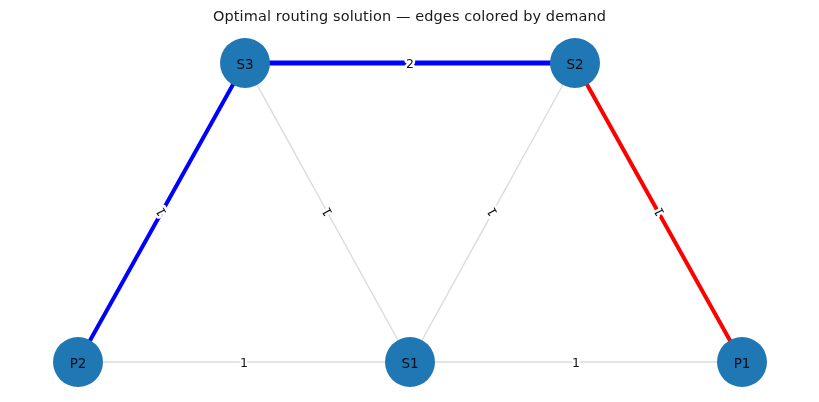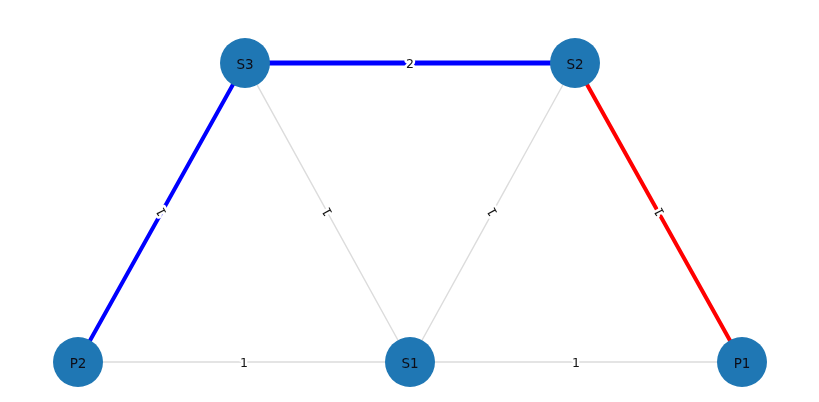--- a/index.html
+++ b/index.html
@@ -67,20 +67,21 @@
   .edge-line {
     stroke-linecap: round;
     fill: none;
   }
 </style>
 </head>
 <body>
 
 <div id="figure">
 
+  <div id="figure-title">Optimal routing solution — edges colored by demand</div>
 
   <svg class="graph-canvas" viewBox="0 0 819 402">
 
     <g id="edges-layer">
         <line x1="245" y1="63" x2="575" y2="63" stroke="#0000ff" stroke-width="5" class="edge-line"></line>
         <line x1="245" y1="63" x2="78" y2="362" stroke="#0000ff" stroke-width="4" class="edge-line"></line>
         <line x1="245" y1="63" x2="410" y2="362" stroke="#dcdcdc" stroke-width="1.4" class="edge-line"></line>
         <line x1="575" y1="63" x2="410" y2="362" stroke="#dcdcdc" stroke-width="1.4" class="edge-line"></line>
         <line x1="575" y1="63" x2="742" y2="362" stroke="#ff0000" stroke-width="4" class="edge-line"></line>
         <line x1="78" y1="362" x2="410" y2="362" stroke="#dcdcdc" stroke-width="1.4" class="edge-line"></line>

